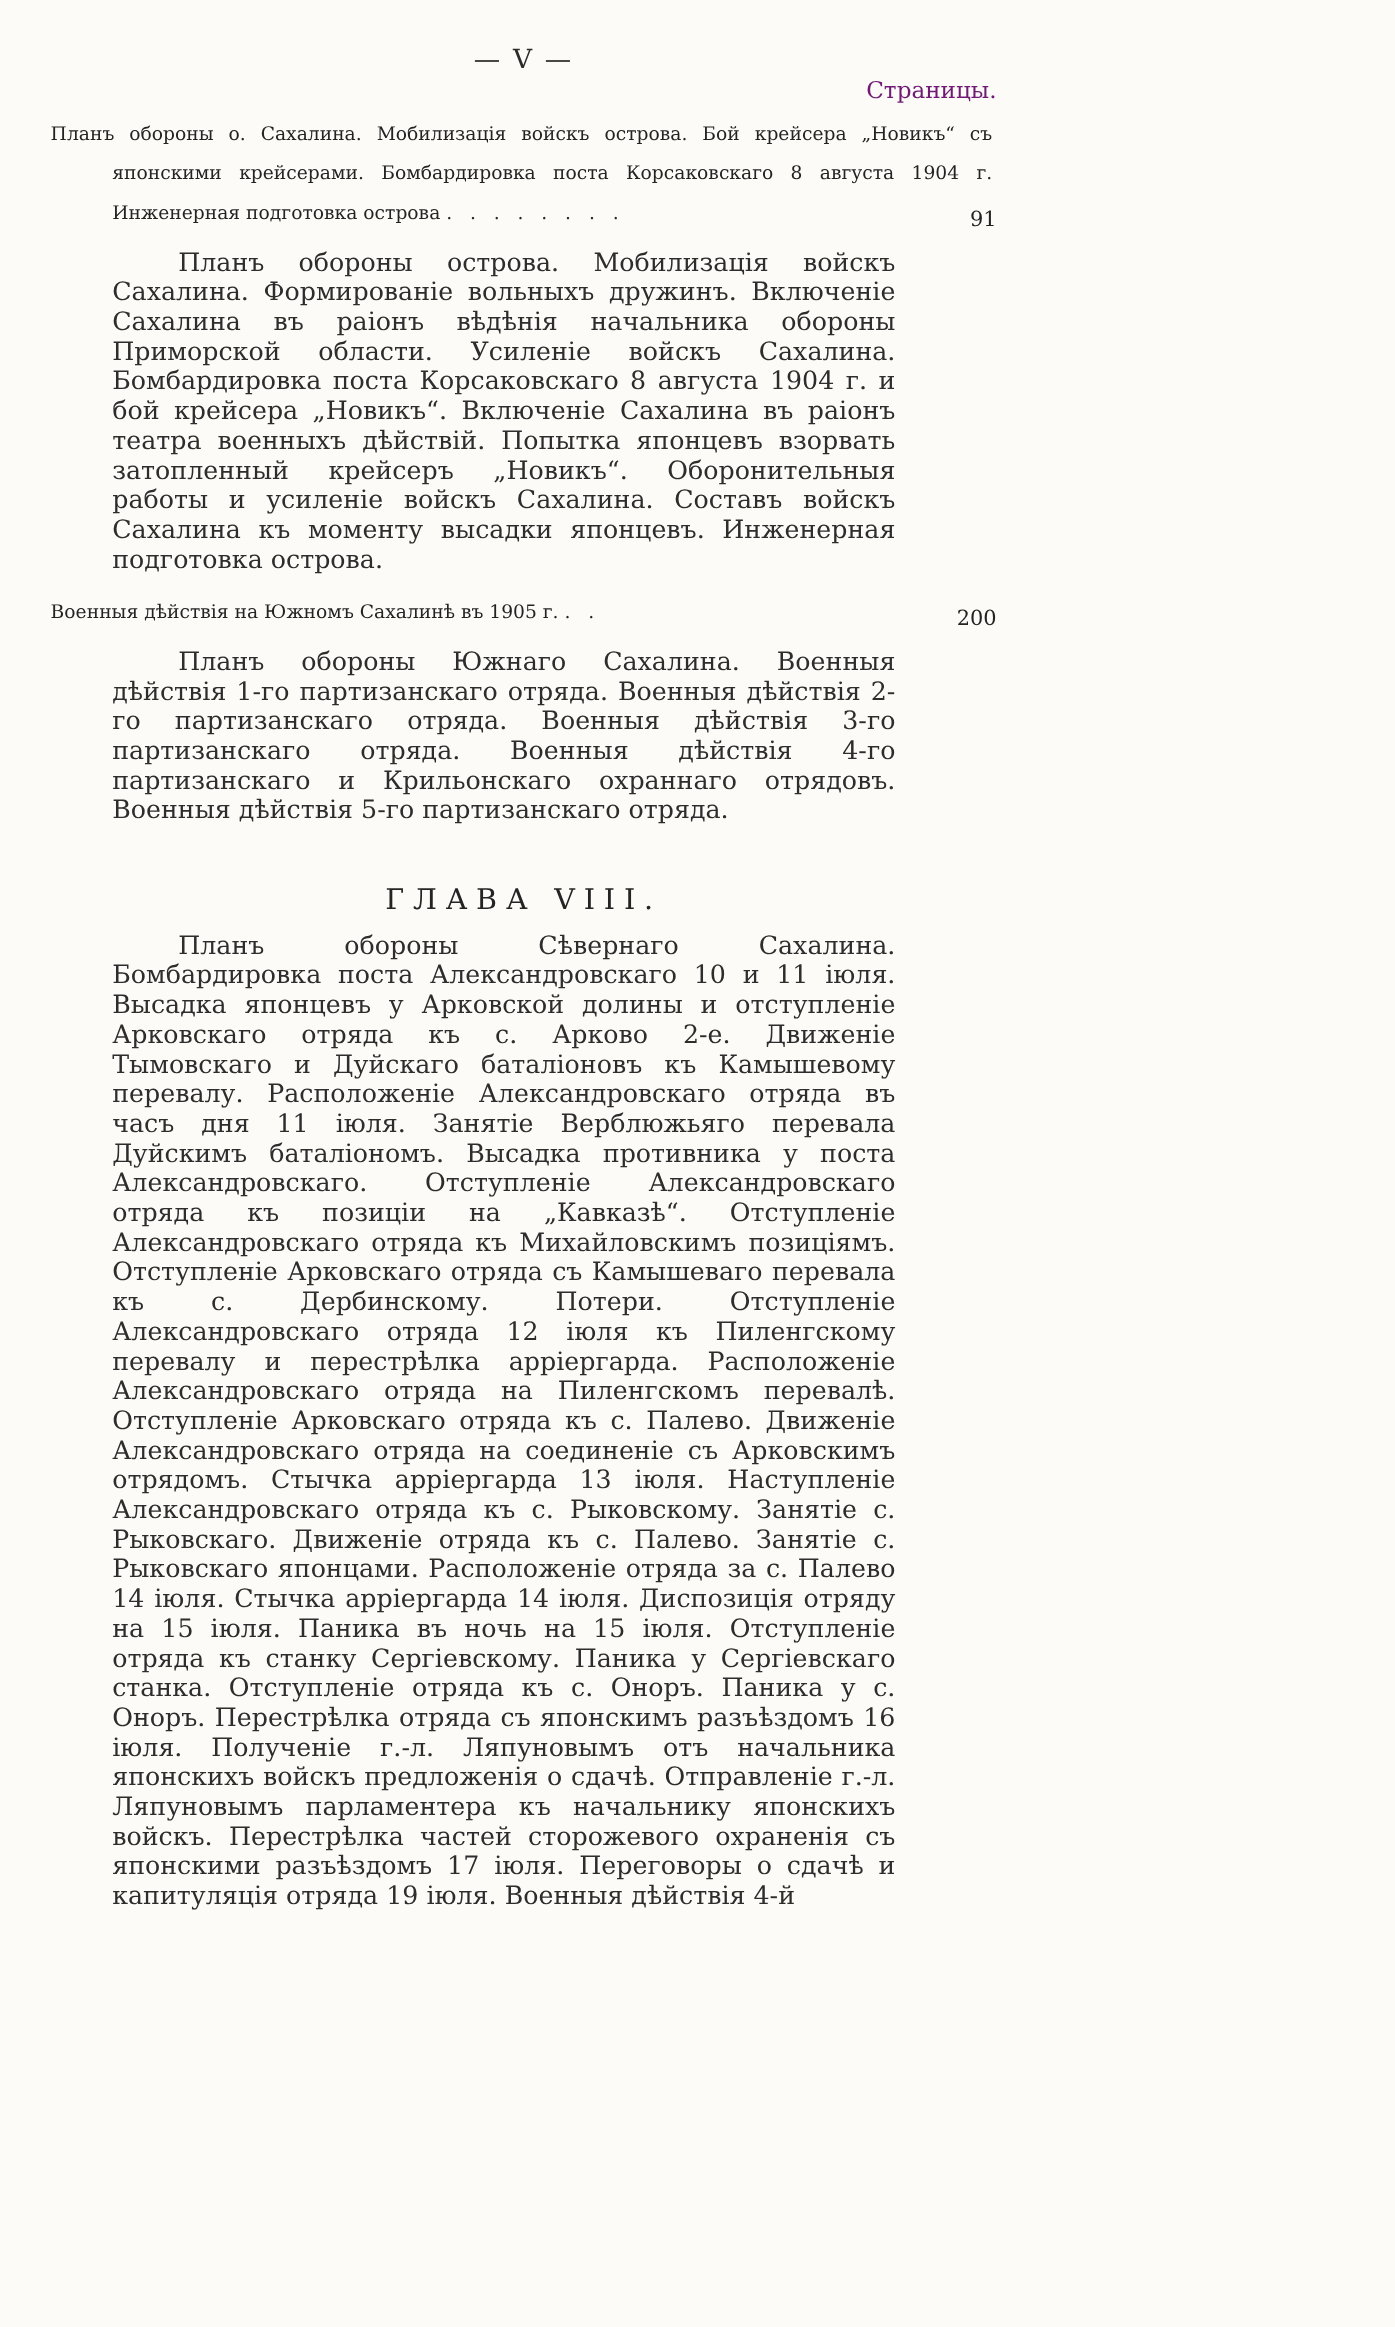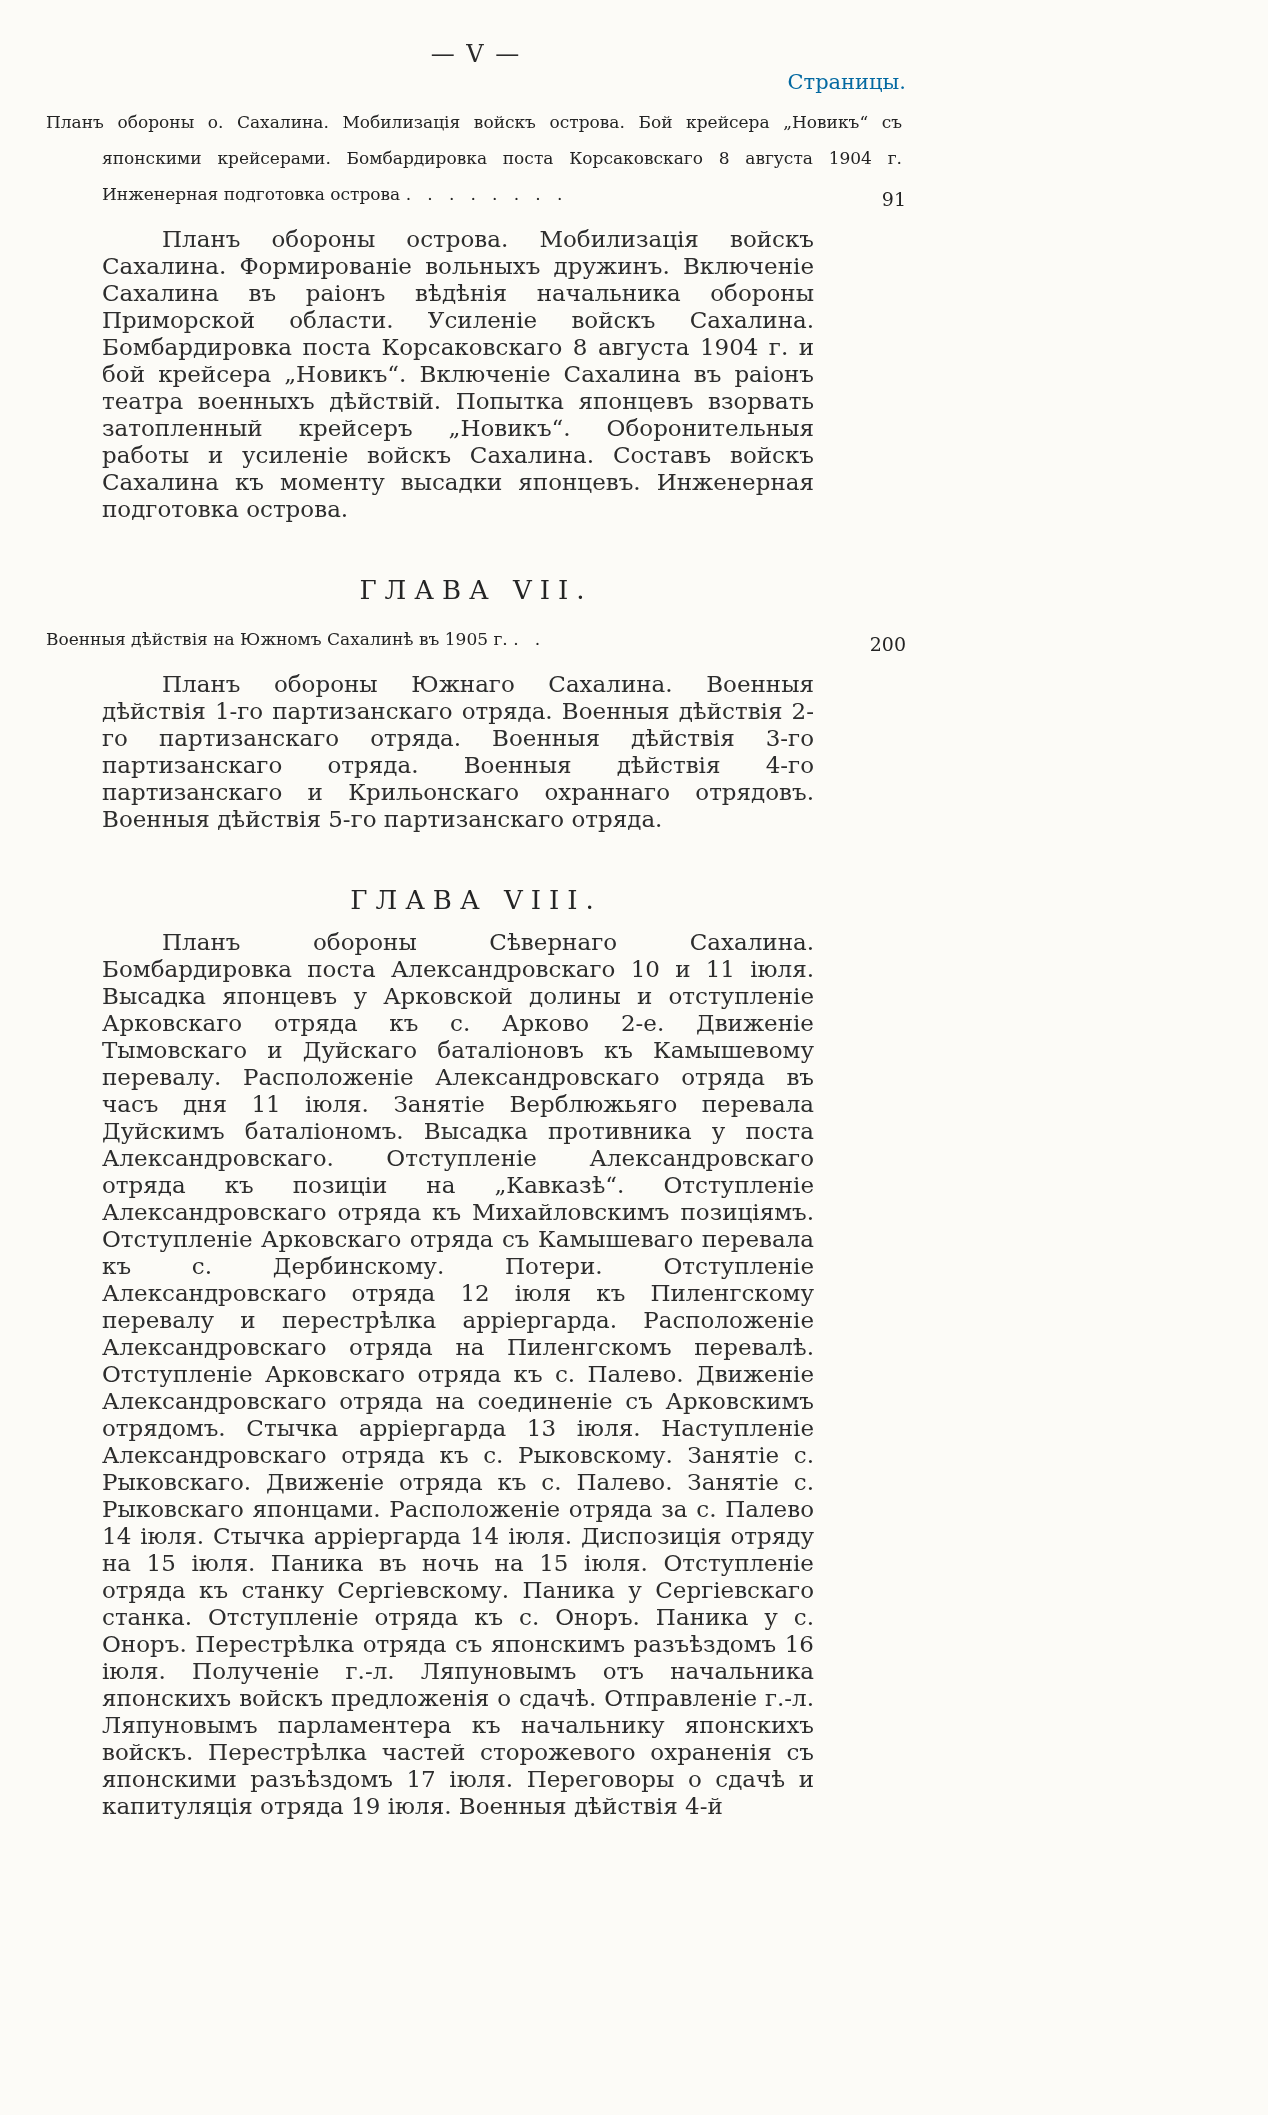--- a/index.html
+++ b/index.html
@@ -37,21 +37,21 @@
     letter-spacing: 8px;
     color: #242424;
   }
   .sec-1 .chapter-heading { margin-top: 42px; }
   .sec-2 .chapter-heading,
   .sec-3 .chapter-heading { margin-top: 52px; }
   .pages-label {
     text-align: right;
     font-size: 21px;
     margin-top: 2px;
-    color: #0369a1;
+    color: #701a75;
   }
   .chapter-row {
     position: relative;
     margin-top: 10px;
   }
   .sec-2 .chapter-row,
   .sec-3 .chapter-row { margin-top: 16px; }
   .chapter-title {
     margin: 0;
     width: 800px;
@@ -90,21 +90,20 @@
     <section class="chapter sec-1">
       <div class="pages-label">Страницы.</div>
       <div class="chapter-row">
         <p class="chapter-title">Планъ обороны о. Сахалина. Мобилизація войскъ острова. Бой крейсера „Новикъ“ съ японскими крейсерами. Бомбардировка поста Корсаковскаго 8 августа 1904 г. Инженерная подготовка острова .&nbsp; &nbsp;.&nbsp; &nbsp;.&nbsp; &nbsp;.&nbsp; &nbsp;.&nbsp; &nbsp;.&nbsp; &nbsp;.&nbsp; &nbsp;.</p>
         <div class="chapter-page">91</div>
       </div>
       <p class="summary">Планъ обороны острова. Мобилизація войскъ Сахалина. Формированіе вольныхъ дружинъ. Включеніе Сахалина въ раіонъ вѣдѣнія начальника обороны Приморской области. Усиленіе войскъ Сахалина. Бомбардировка поста Корсаковскаго 8 августа 1904 г. и бой крейсера „Новикъ“. Включеніе Сахалина въ раіонъ театра военныхъ дѣйствій. Попытка японцевъ взорвать затопленный крейсеръ „Новикъ“. Оборонительныя работы и усиленіе войскъ Сахалина. Составъ войскъ Сахалина къ моменту высадки японцевъ. Инженерная подготовка острова.</p>
     </section>
 
     <section class="chapter sec-2">
-      <h2 class="chapter-heading">ГЛАВА VII.</h2>
       <div class="chapter-row">
         <p class="chapter-title">Военныя дѣйствія на Южномъ Сахалинѣ въ 1905 г. .&nbsp; &nbsp;.</p>
         <div class="chapter-page">200</div>
       </div>
       <p class="summary">Планъ обороны Южнаго Сахалина. Военныя дѣйствія 1-го партизанскаго отряда. Военныя дѣйствія 2-го партизанскаго отряда. Военныя дѣйствія 3-го партизанскаго отряда. Военныя дѣйствія 4-го партизанскаго и Крильонскаго охраннаго отрядовъ. Военныя дѣйствія 5-го партизанскаго отряда.</p>
     </section>
 
     <section class="chapter sec-3">
       <h2 class="chapter-heading">ГЛАВА VIII.</h2>
       <p class="summary">Планъ обороны Сѣвернаго Сахалина. Бомбардировка поста Александровскаго 10 и 11 іюля. Высадка японцевъ у Арковской долины и отступленіе Арковскаго отряда къ с. Арково 2-е. Движеніе Тымовскаго и Дуйскаго баталіоновъ къ Камышевому перевалу. Расположеніе Александровскаго отряда въ часъ дня 11 іюля. Занятіе Верблюжьяго перевала Дуйскимъ баталіономъ. Высадка противника у поста Александровскаго. Отступленіе Александровскаго отряда къ позиціи на „Кавказѣ“. Отступленіе Александровскаго отряда къ Михайловскимъ позиціямъ. Отступленіе Арковскаго отряда съ Камышеваго перевала къ с. Дербинскому. Потери. Отступленіе Александровскаго отряда 12 іюля къ Пиленгскому перевалу и перестрѣлка арріергарда. Расположеніе Александровскаго отряда на Пиленгскомъ перевалѣ. Отступленіе Арковскаго отряда къ с. Палево. Движеніе Александровскаго отряда на соединеніе съ Арковскимъ отрядомъ. Стычка арріергарда 13 іюля. Наступленіе Александровскаго отряда къ с. Рыковскому. Занятіе с. Рыковскаго. Движеніе отряда къ с. Палево. Занятіе с. Рыковскаго японцами. Расположеніе отряда за с. Палево 14 іюля. Стычка арріергарда 14 іюля. Диспозиція отряду на 15 іюля. Паника въ ночь на 15 іюля. Отступленіе отряда къ станку Сергіевскому. Паника у Сергіевскаго станка. Отступленіе отряда къ с. Оноръ. Паника у с. Оноръ. Перестрѣлка отряда съ японскимъ разъѣздомъ 16 іюля. Полученіе г.-л. Ляпуновымъ отъ начальника японскихъ войскъ предложенія о сдачѣ. Отправленіе г.-л. Ляпуновымъ парламентера къ начальнику японскихъ войскъ. Перестрѣлка частей сторожевого охраненія съ японскими разъѣздомъ 17 іюля. Переговоры о сдачѣ и капитуляція отряда 19 іюля. Военныя дѣйствія 4-й</p>

